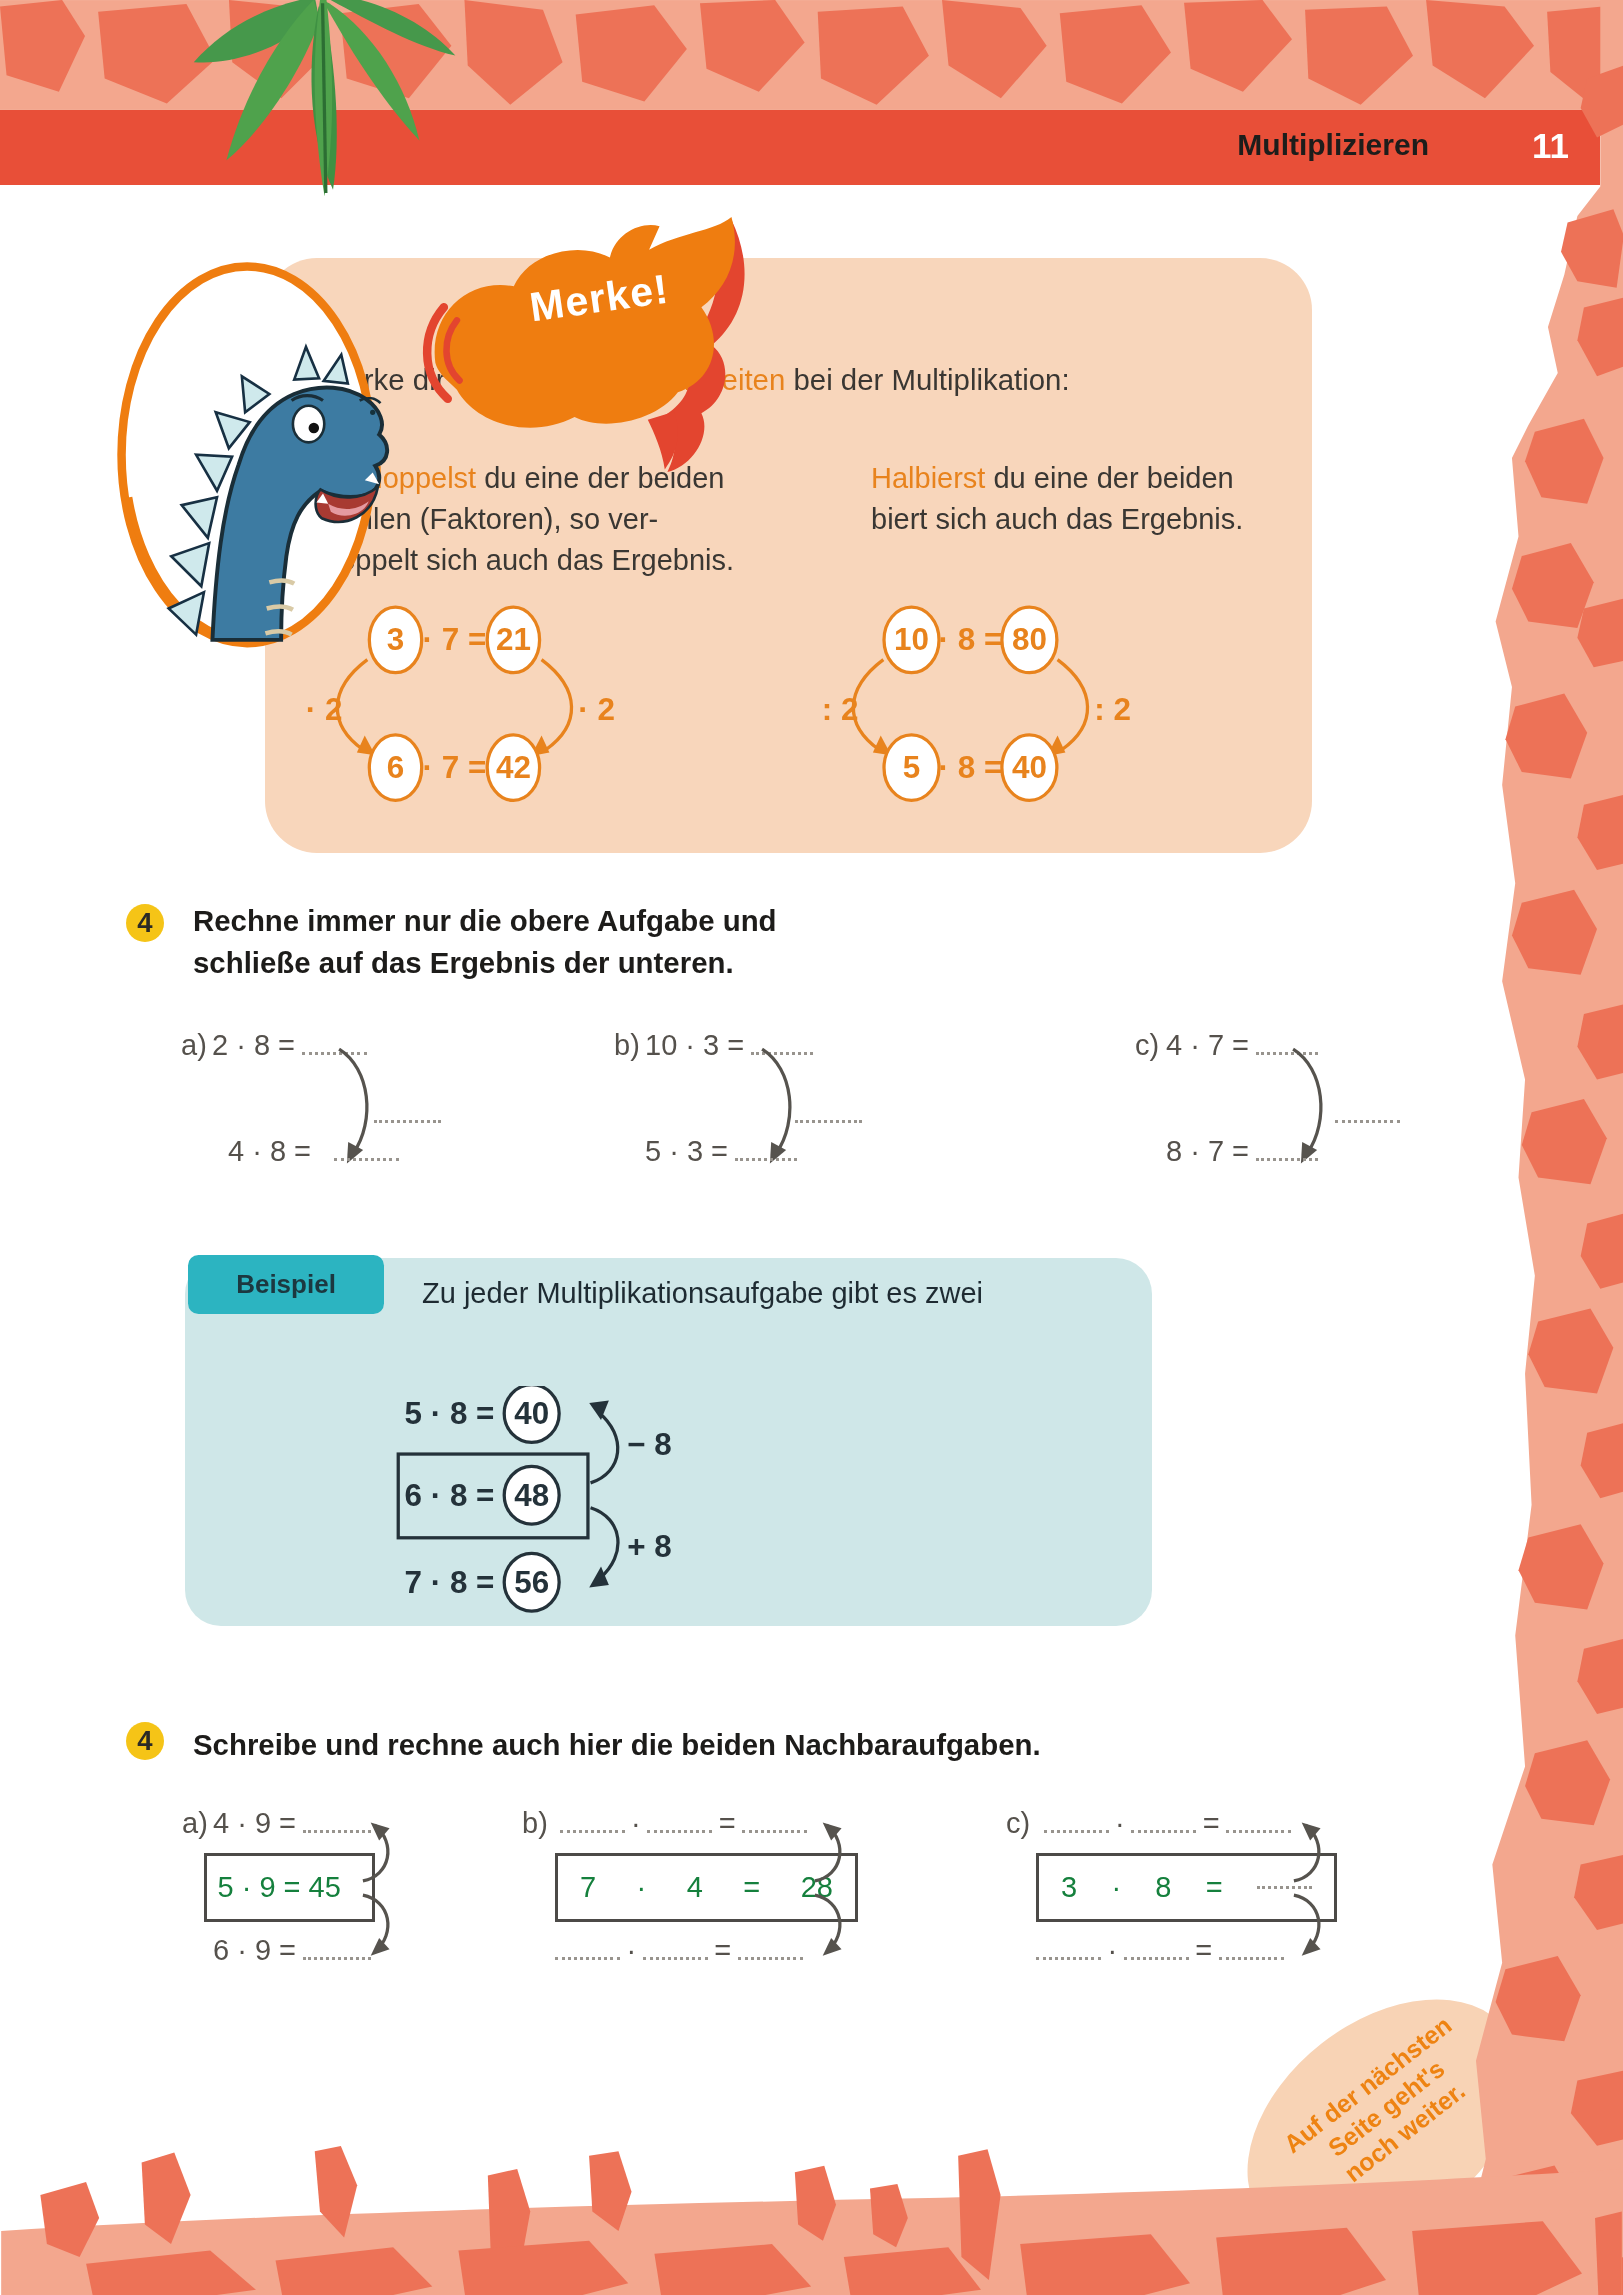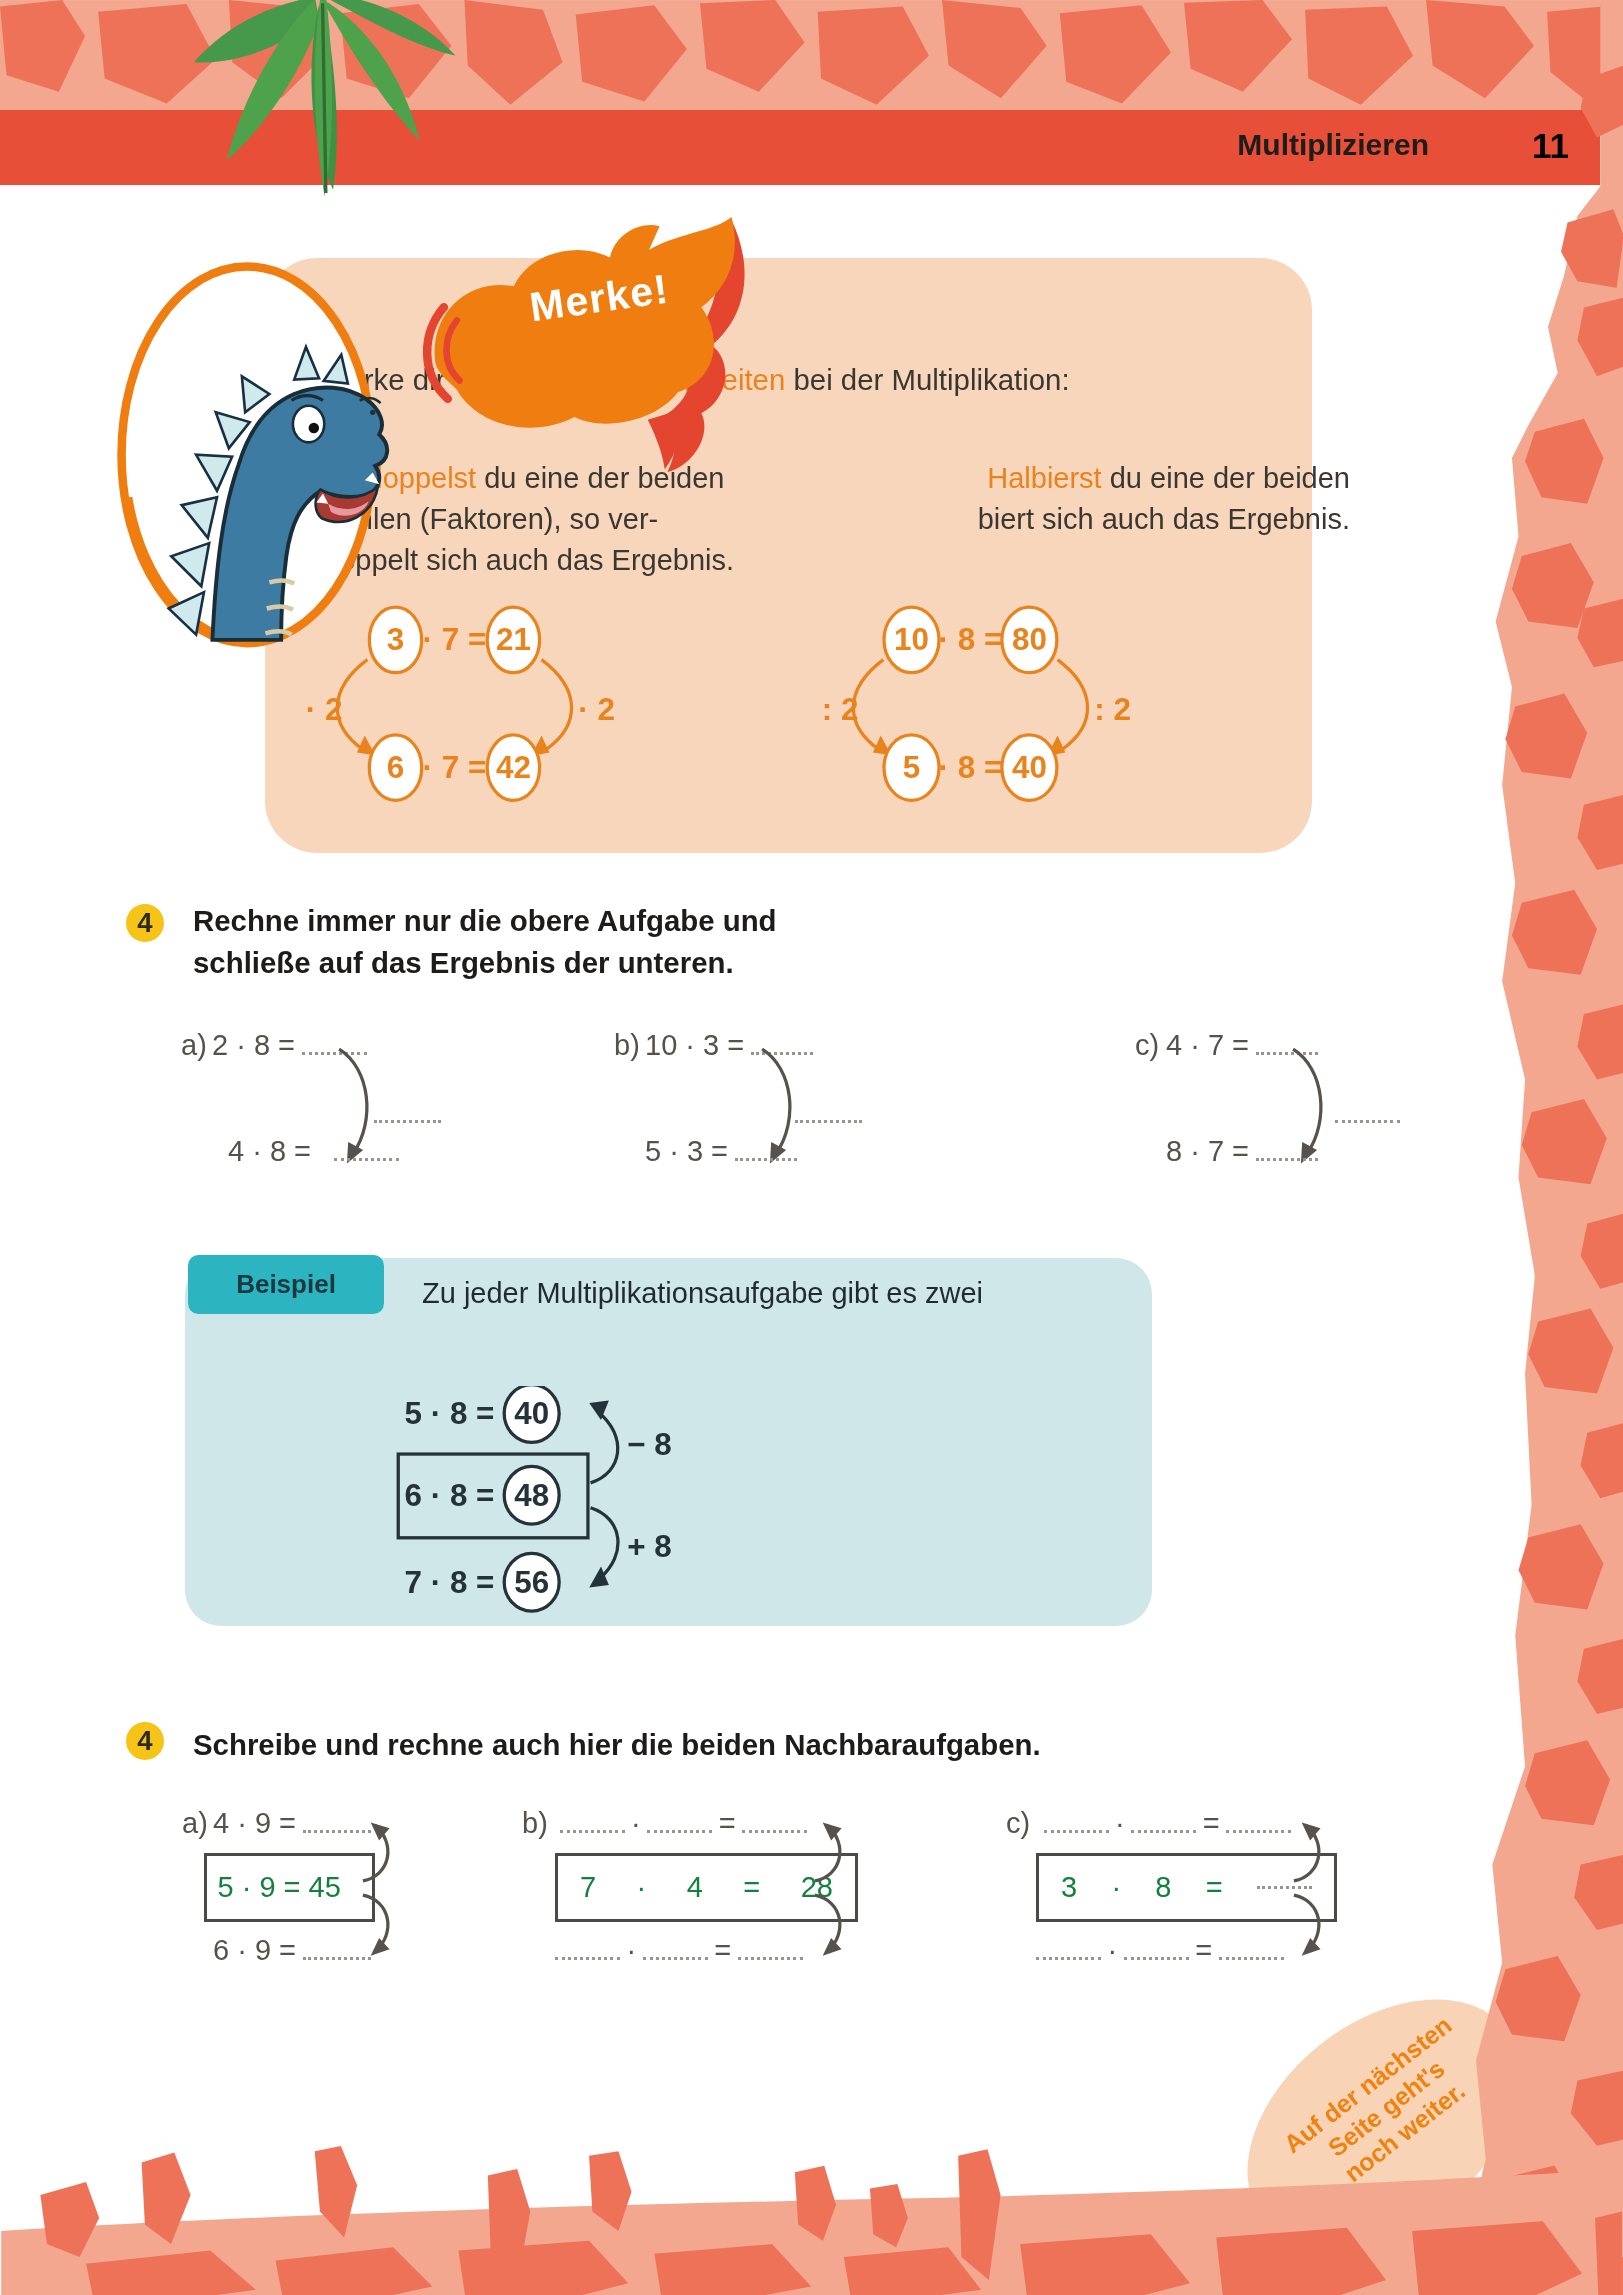--- a/index.html
+++ b/index.html
@@ -6,29 +6,29 @@
   .page{position:relative;width:1623px;height:2295px;overflow:hidden;background:#fff;
         font-family:"Liberation Sans",sans-serif;padding-left:16px;}
   .abs{position:absolute;}
   .nw{white-space:nowrap;}
   svg{display:block;}
   svg text{font-family:"Liberation Sans",sans-serif;}
 
   
   .header-bar{position:absolute;left:0;top:110px;width:1600px;height:75px;background:#e84f38;}
   .header-title{position:absolute;right:171px;top:18.3px;font-size:30px;font-weight:bold;color:#1d1d1b;}
-  .page-num{position:absolute;right:31px;top:15.7px;font-size:35px;font-weight:bold;color:#000000;}
+  .page-num{position:absolute;right:31px;top:15.7px;font-size:35px;font-weight:bold;color:#ffffff;}
 
   
   .merke-box{position:absolute;left:265px;top:258px;width:1047px;height:595px;background:#f8d6bb;border-radius:52px;}
   .merke-title{position:absolute;left:58px;top:105px;font-size:29.4px;color:#3a3733;}
   .hl{color:#e8831d;}
   .rule{position:absolute;top:200px;width:517px;font-size:29px;line-height:41px;color:#3a3733;}
   .rule.left{left:58px;}
-  .rule.right{left:568px;text-align:right;}
+  .rule.right{left:606px;}
 
   
   .badge{position:absolute;width:38px;height:38px;border-radius:50%;background:#f5c417;
          display:flex;align-items:center;justify-content:center;font-size:27.5px;font-weight:bold;color:#2b2a26;}
   .instr{position:absolute;font-size:29.4px;font-weight:600;color:#1d1c1a;}
 
   .row{position:absolute;display:flex;align-items:baseline;font-size:29px;color:#55514c;}
   .row .lab{display:inline-block;width:31px;}
   .row .sp{display:inline-block;width:31px;}
   .blank{display:inline-block;border-bottom:3.3px dotted #98948e;margin-left:6.5px;}

